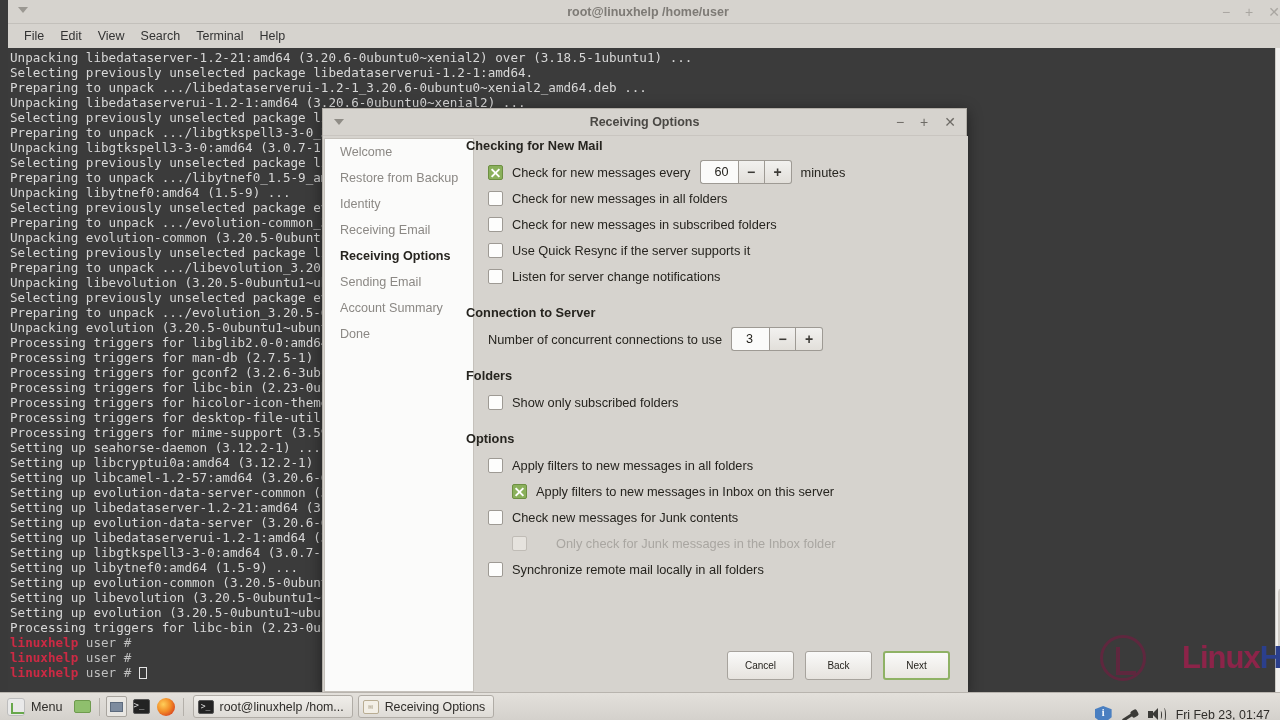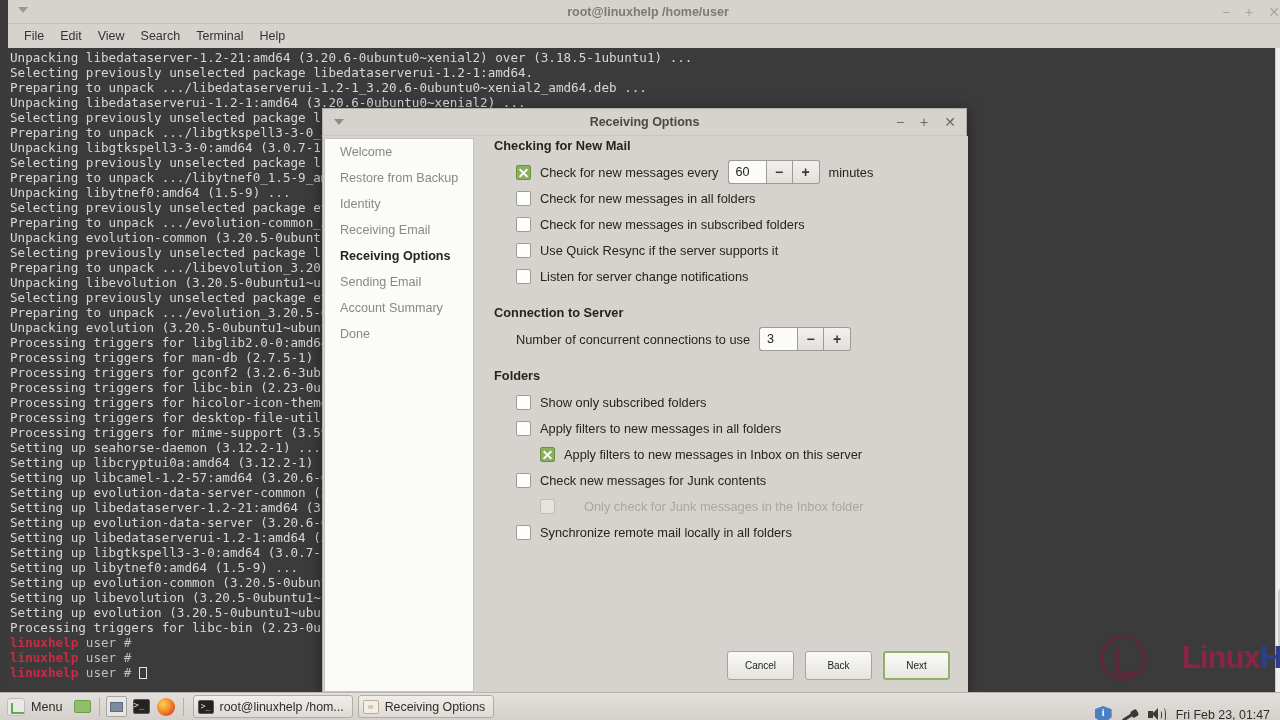--- a/index.html
+++ b/index.html
@@ -151,21 +151,21 @@
   }
   .side-item {
     font-size: 12.6px; color: #8b8884;
     padding: 5px 0 5px 15px;
     line-height: 16px;
   }
   .side-item.active { color: #26241f; font-weight: bold; }
 
   
   #dlg-content {
-    position: absolute; left: 171px; top: 2px;
+    position: absolute; left: 143px; top: 2px;
     width: 484px; height: 500px;
   }
   .sec-head {
     font-size: 12.8px; font-weight: bold; color: #26241f;
     margin: 0 0 6px 0;
   }
   .row {
     display: flex; align-items: center;
     height: 26px;
     font-size: 12.8px; color: #26241f;
@@ -194,21 +194,21 @@
   .cb.dim { background: #e6e3de; border-color: #c0bcb6; }
 
   .spin { display: flex; align-items: center; height: 24px; margin: 0 9px; }
   .spin .fld {
     width: 38px; height: 24px;
     background: #fbfbfa;
     border: 1px solid #9e9a94;
     border-right: none;
     border-radius: 3px 0 0 3px;
     font-size: 12.6px; color: #26241f;
-    padding: 0 0 0 7px; line-height: 22px;
+    padding: 0 0 0 14px; line-height: 22px;
   }
   .spin .btn {
     width: 27px; height: 24px;
     background: linear-gradient(#f2f1ef, #e2dfda);
     border: 1px solid #9e9a94;
     border-left: none;
     font-size: 14px; color: #3c3a36;
     display: flex; align-items: center; justify-content: center;
     font-weight: bold;
   }
@@ -436,20 +436,21 @@
       </div>
 
       <div class="sec-head" style="margin-top:16px;">Folders</div>
       <div style="padding-left:22px;">
         <div class="row">
           <div class="cb"></div>
           <span>Show only subscribed folders</span>
         </div>
       </div>
 
+      <div class="sec-head" style="margin-top:16px;">Options</div>
       <div style="padding-left:22px;">
         <div class="row">
           <div class="cb"></div>
           <span>Apply filters to new messages in all folders</span>
         </div>
         <div class="row" style="padding-left:24px;">
           <div class="cb checked"></div>
           <span>Apply filters to new messages in Inbox on this server</span>
         </div>
         <div class="row">

